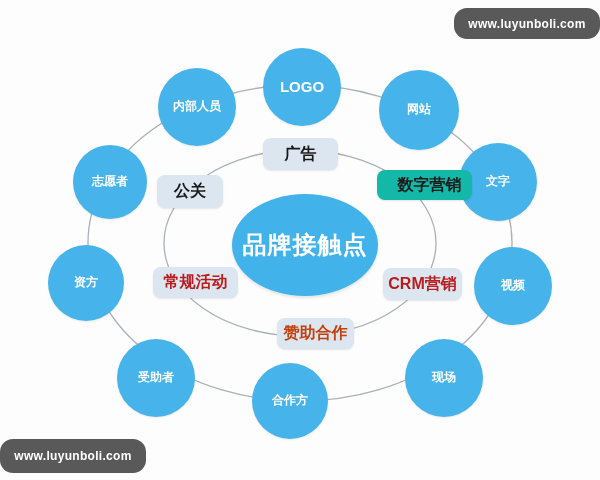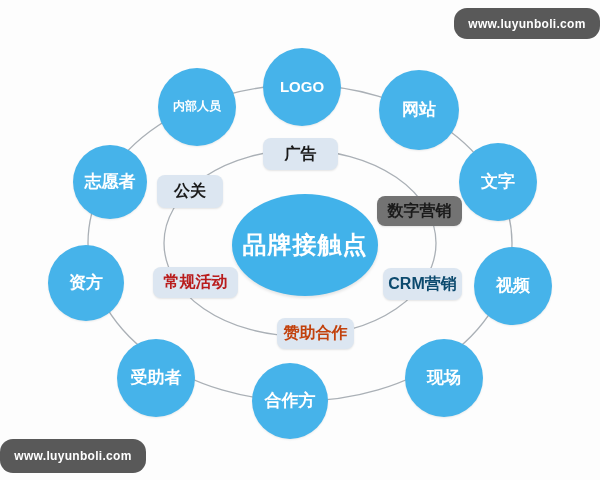--- a/index.html
+++ b/index.html
@@ -9,21 +9,21 @@
     background:#fdfdfd;
     overflow:hidden;
     font-family:"Liberation Sans","DejaVu Sans",sans-serif;
   }
   #rings{position:absolute;left:0;top:0;width:600px;height:480px;}
   .node{
     position:absolute;
     border-radius:50%;
     display:flex;align-items:center;justify-content:center;
     text-align:center;
-    color:#ffffff;font-weight:bold;font-size:17px;
+    color:#ffffff;font-weight:bold;font-size:12px;
     line-height:1.1;
     box-shadow:0 1px 2px rgba(0,0,0,0.08);
   }
   .center-ellipse{
     position:absolute;
     border-radius:50%;
     display:flex;align-items:center;justify-content:center;
     color:#ffffff;font-weight:bold;font-size:24px;
     letter-spacing:1px;
     box-shadow:0 2px 3px rgba(0,0,0,0.10);
@@ -84,24 +84,24 @@
         <span>志愿者</span>
       </div>
       <div class="node" style="left: 158px; top: 68px; width: 78px; height: 78px; background: rgb(70, 179, 234); font-size: 12px; justify-content: center;">
         <span>内部人员</span>
       </div>
     </div>
   <div id="inner-layer">
       <div class="tag" style="left: 263px; top: 138px; width: 75px; height: 32px; background: rgb(220, 230, 241); color: rgb(26, 26, 26);">
         <span>广告</span>
       </div>
-      <div class="tag" style="left: 377px; top: 196px; width: 85px; height: 30px; background: #737373; color: rgb(26, 26, 26);">
+      <div class="tag" style="left: 377px; top: 170px; width: 85px; height: 30px; background: #14b8a6; color: rgb(26, 26, 26); padding-left: 10px;">
         <span>数字营销</span>
       </div>
-      <div class="tag" style="left: 383px; top: 268px; width: 79px; height: 32px; background: rgb(220, 230, 241); color: #0c4a6e;">
+      <div class="tag" style="left: 383px; top: 268px; width: 79px; height: 32px; background: rgb(220, 230, 241); color: #b91c1c;">
         <span>CRM营销</span>
       </div>
       <div class="tag" style="left: 277px; top: 318px; width: 77px; height: 31px; background: rgb(220, 230, 241); color: #c2410c;">
         <span>赞助合作</span>
       </div>
       <div class="tag" style="left: 153px; top: 267px; width: 85px; height: 31px; background: rgb(220, 230, 241); color: #b91c1c;">
         <span>常规活动</span>
       </div>
       <div class="tag" style="left: 157px; top: 175px; width: 66px; height: 33px; background: rgb(220, 230, 241); color: rgb(26, 26, 26);">
         <span>公关</span>

